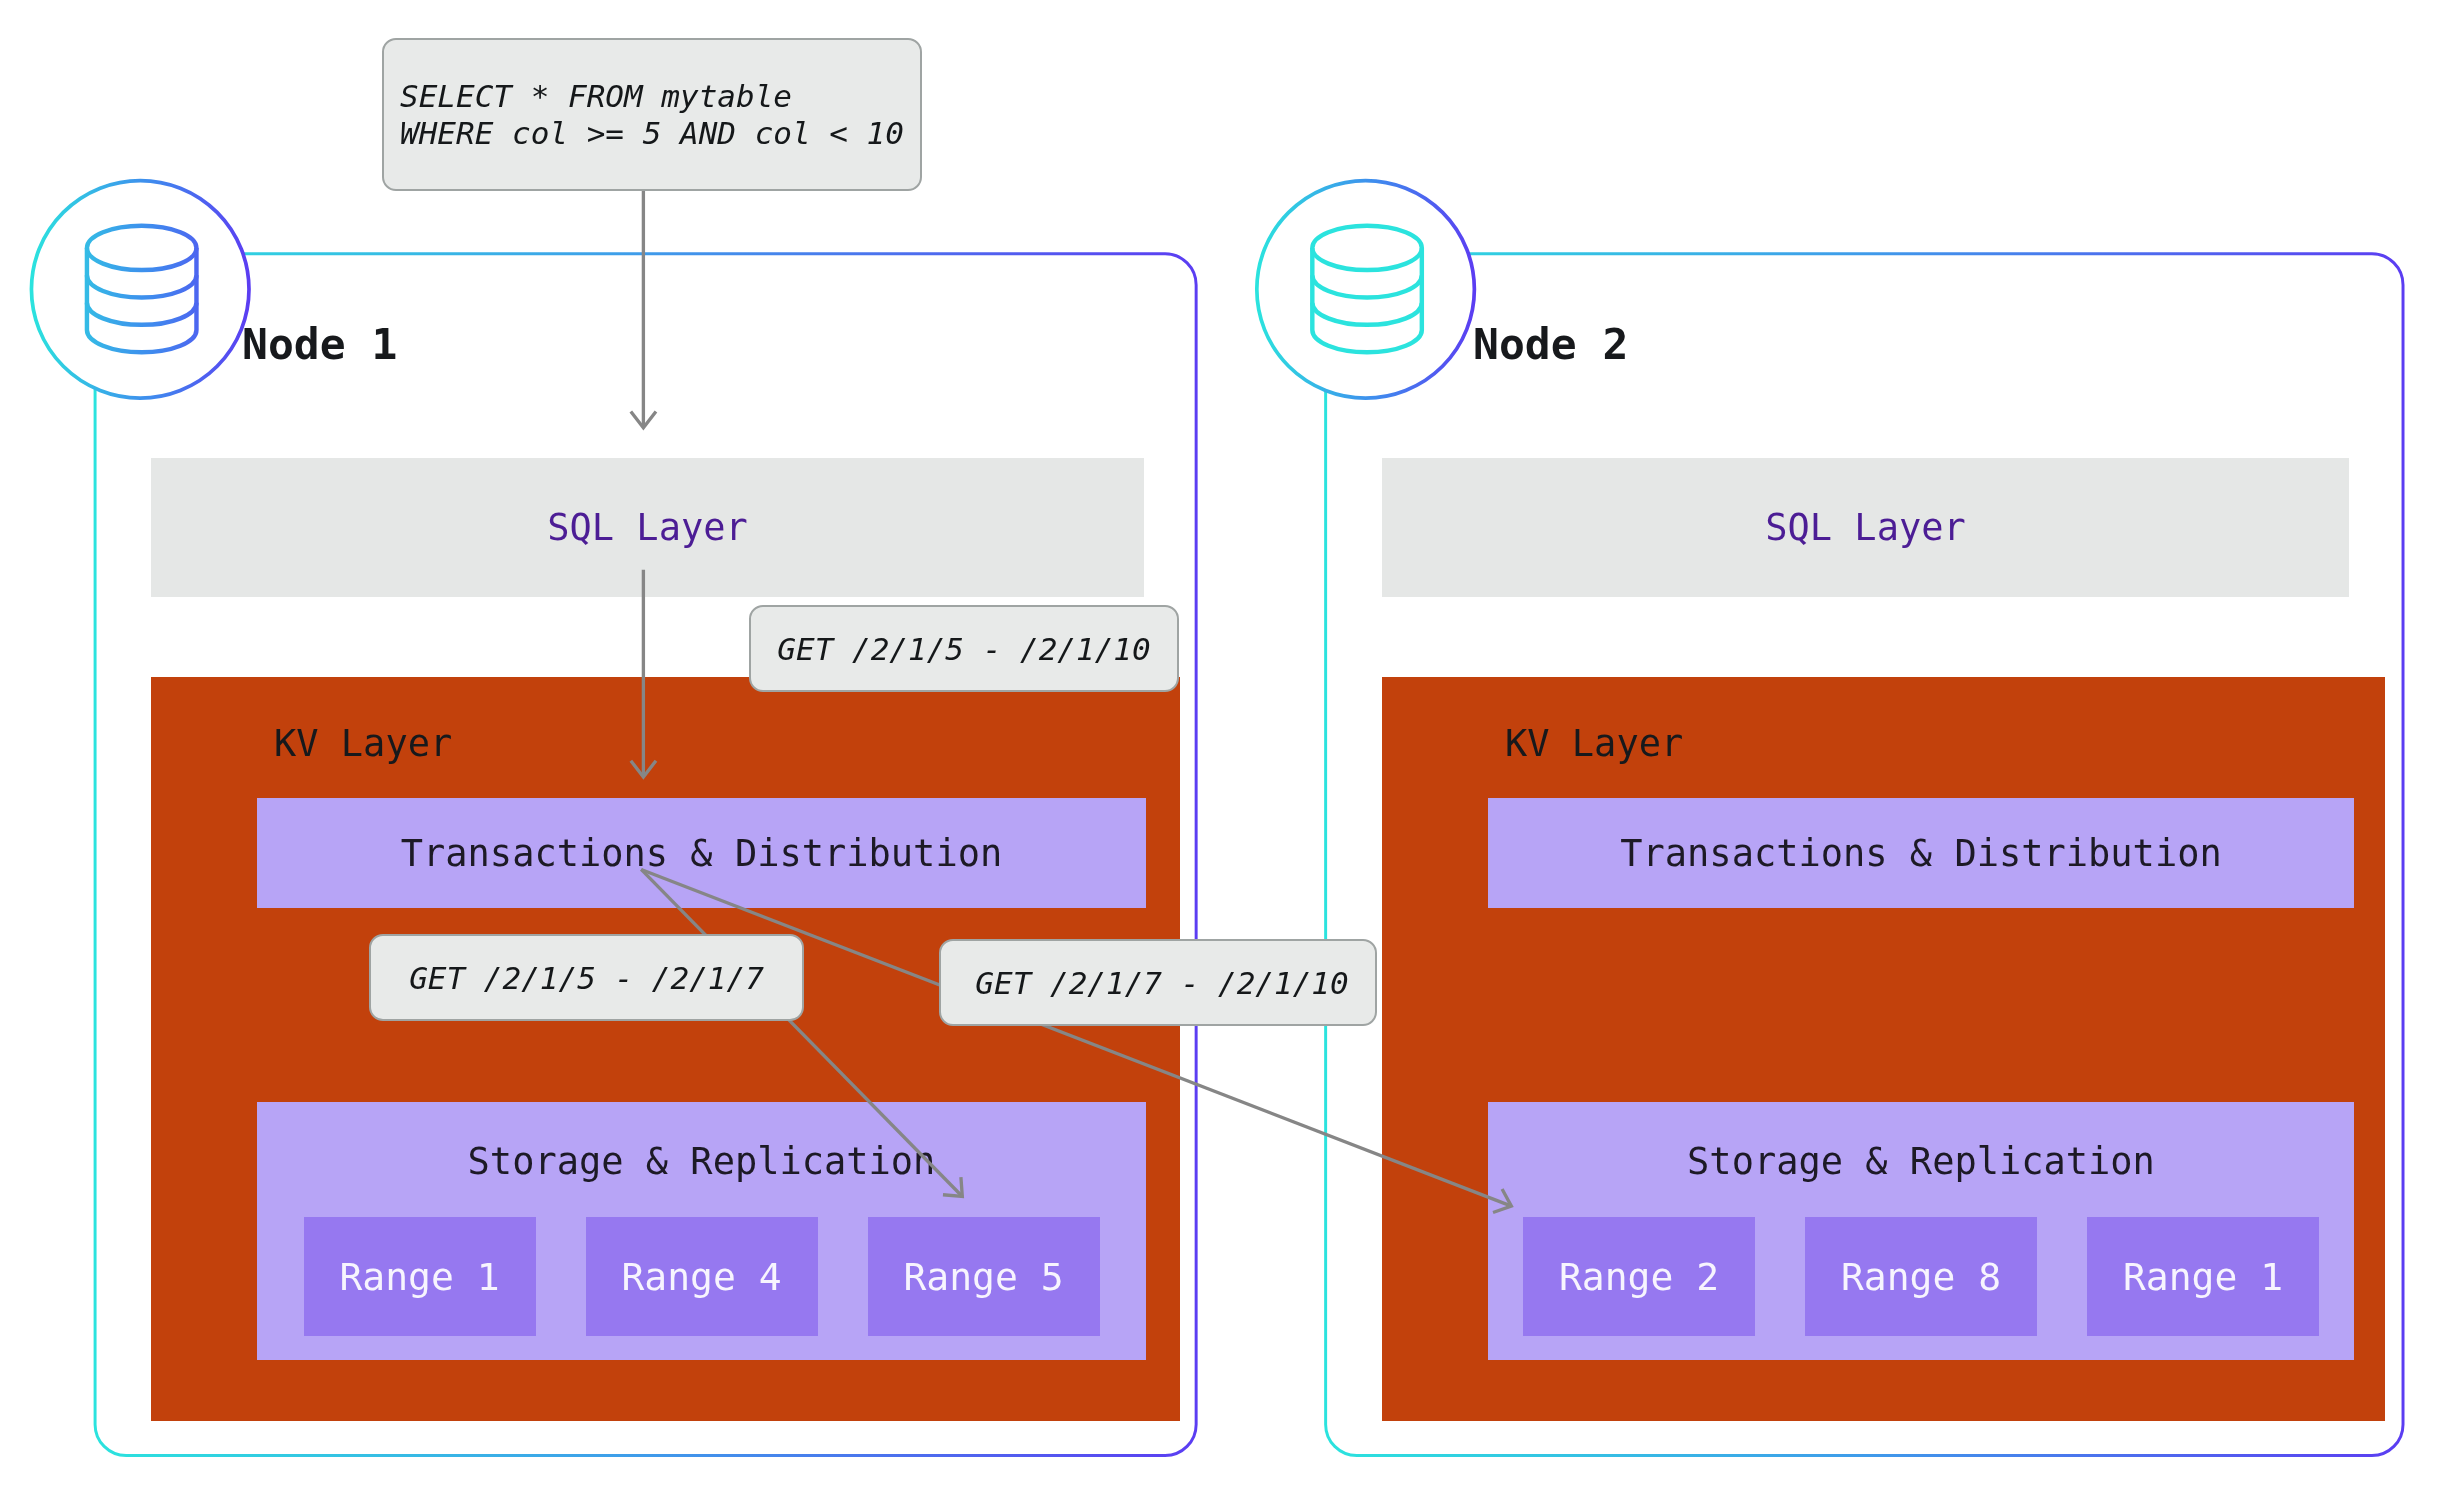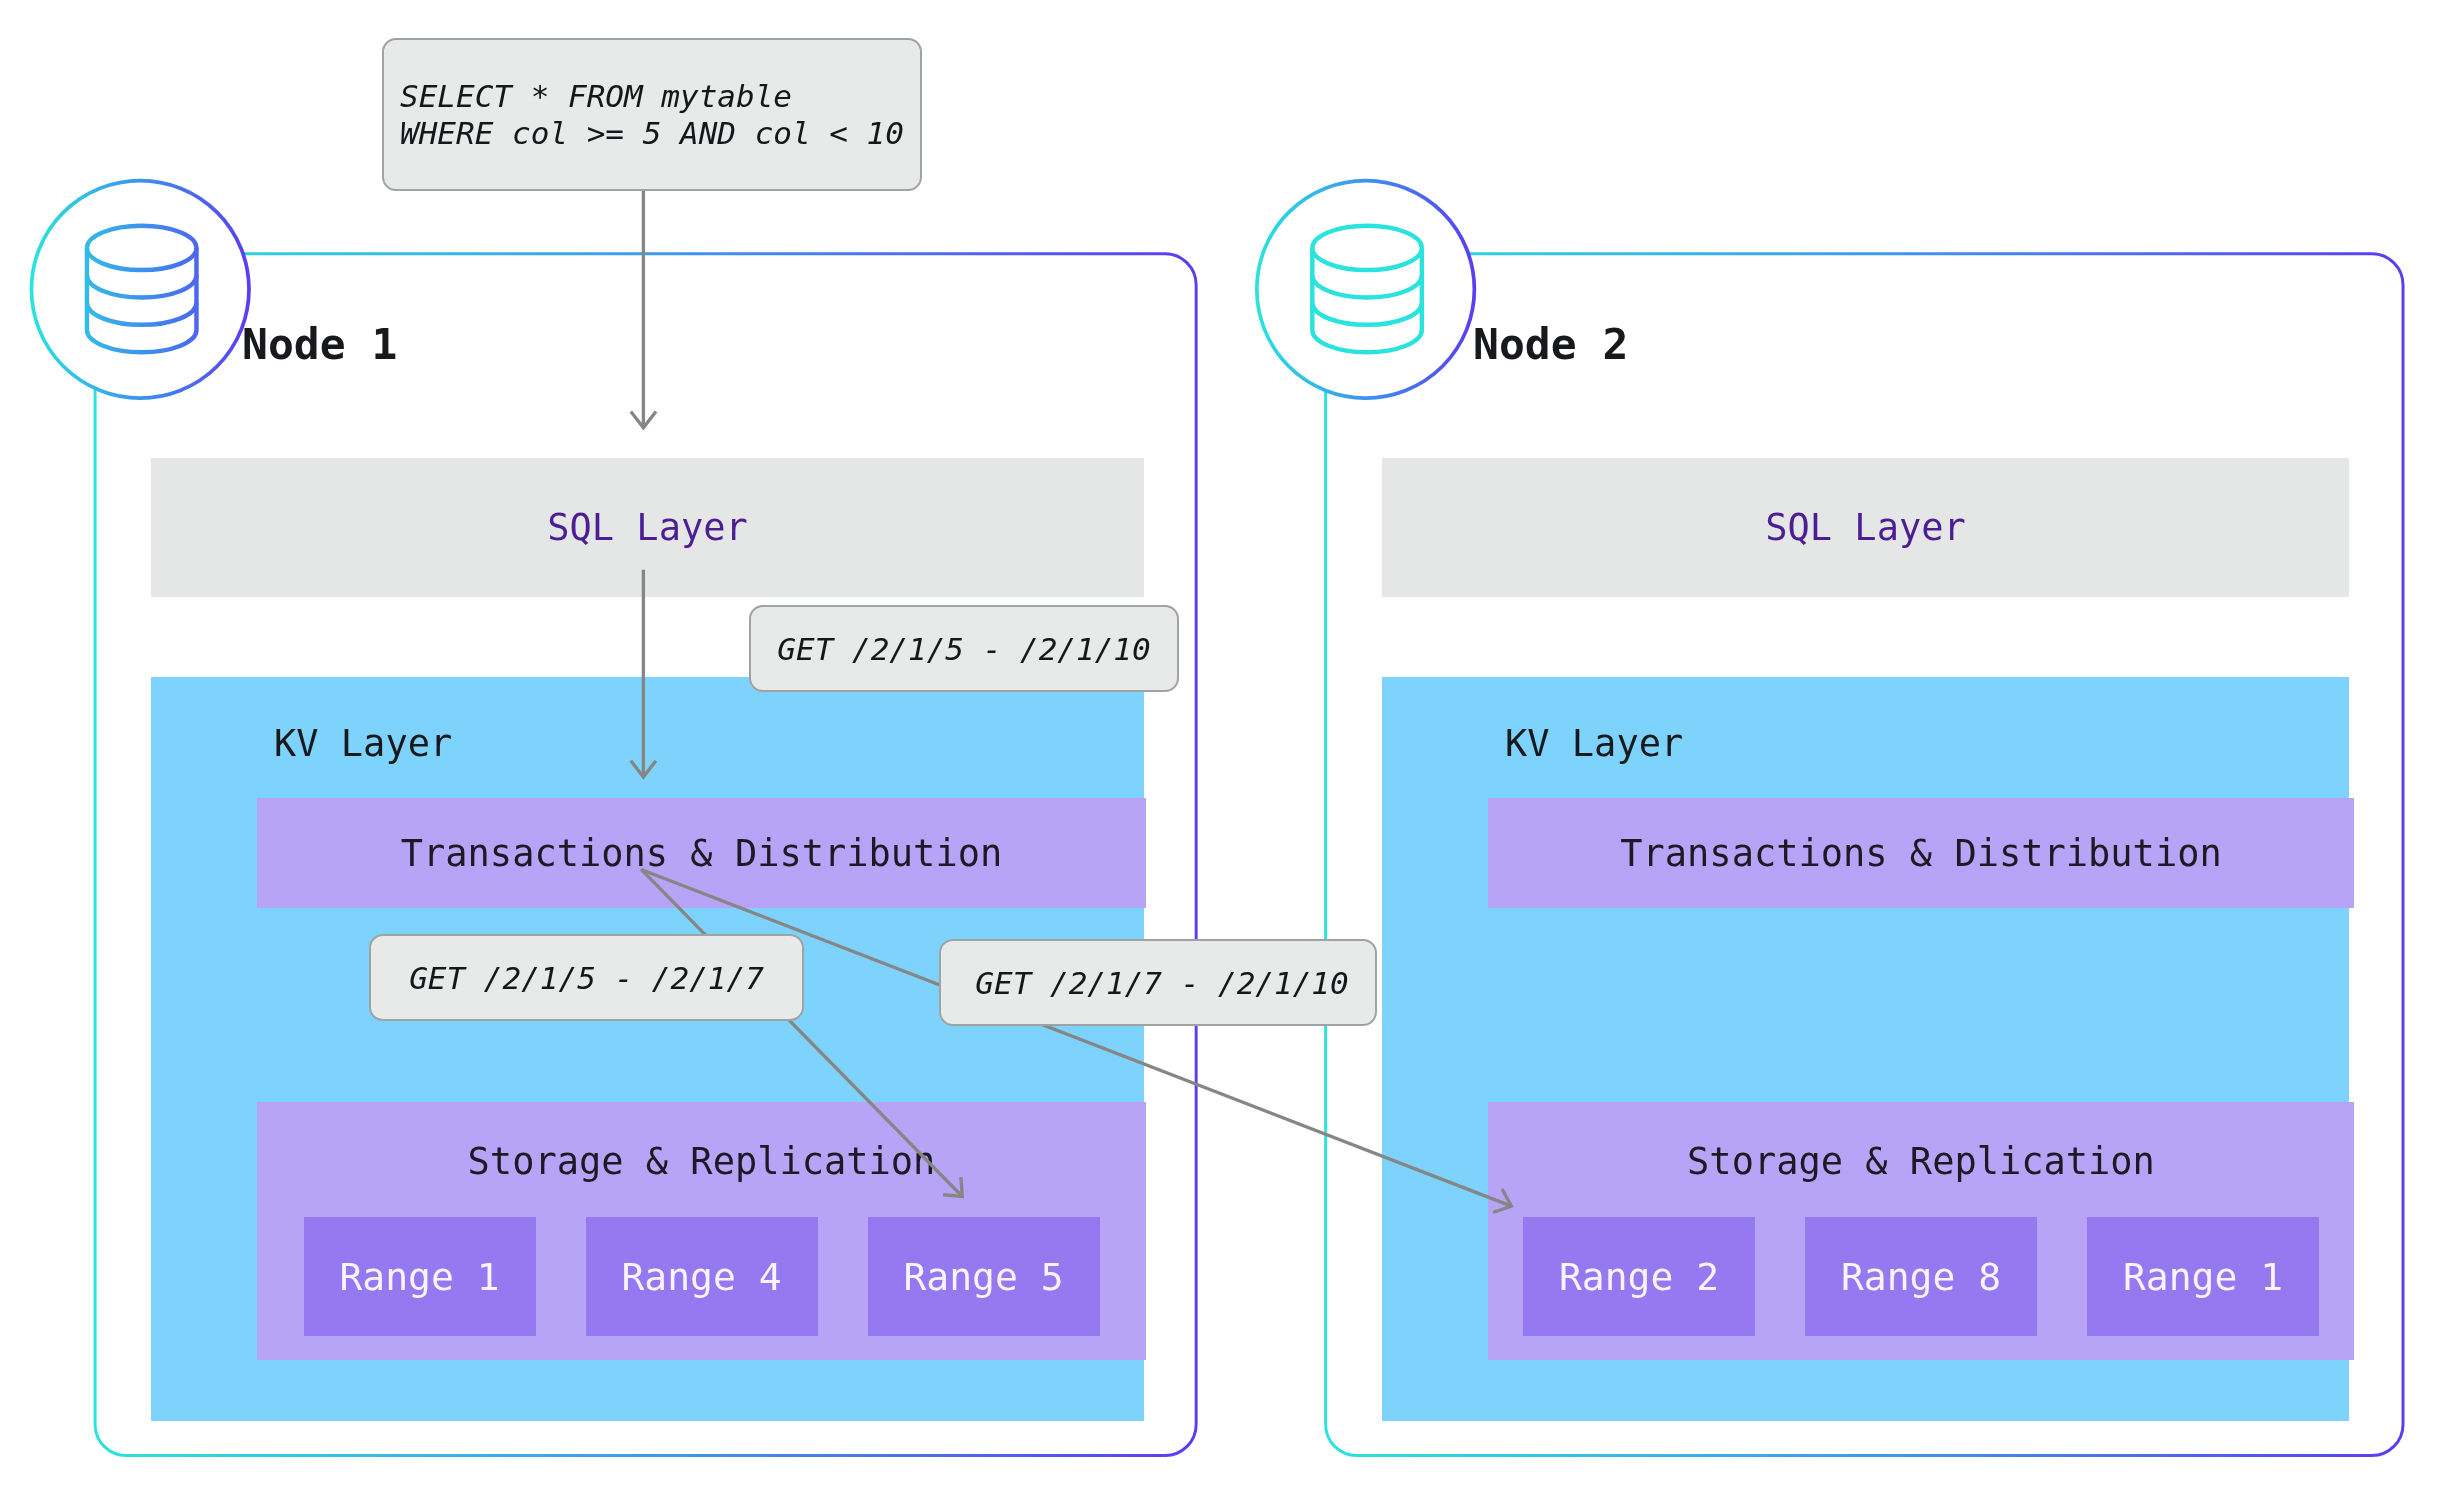--- a/index.html
+++ b/index.html
@@ -12,21 +12,21 @@
   .node--2{left:1326px;width:1078px;}
 
   .node-title{position:absolute;left:147px;top:47px;font-size:43px;font-weight:bold;color:#17191c;white-space:nowrap;}
 
   .sql-layer{position:absolute;left:56px;top:177px;height:139px;background:#e5e7e6;
              display:flex;align-items:center;justify-content:center;
              font-size:37px;color:#4c1d95;margin-top:9px;}
   .node--1 .sql-layer{width:993px;}
   .node--2 .sql-layer{left:56px;width:967px;}
 
-  .kv-layer{position:absolute;left:56px;top:405px;height:744px;background:#7dd3fc;}
+  .kv-layer{position:absolute;left:56px;top:405px;height:744px;background:#c2410c;padding-left:36px;}
   .node--1 .kv-layer{width:993px;}
   .node--2 .kv-layer{left:56px;width:967px;}
 
   .kv-label{position:absolute;left:123px;top:45px;font-size:37px;color:#17191c;white-space:nowrap;}
 
   .trans-box{position:absolute;left:106px;top:121px;height:110px;background:#b7a4f6;
              display:flex;align-items:center;justify-content:center;
              font-size:37px;color:#1d1a26;}
   .node--1 .trans-box{width:889px;}
   .node--2 .trans-box{width:866px;}

